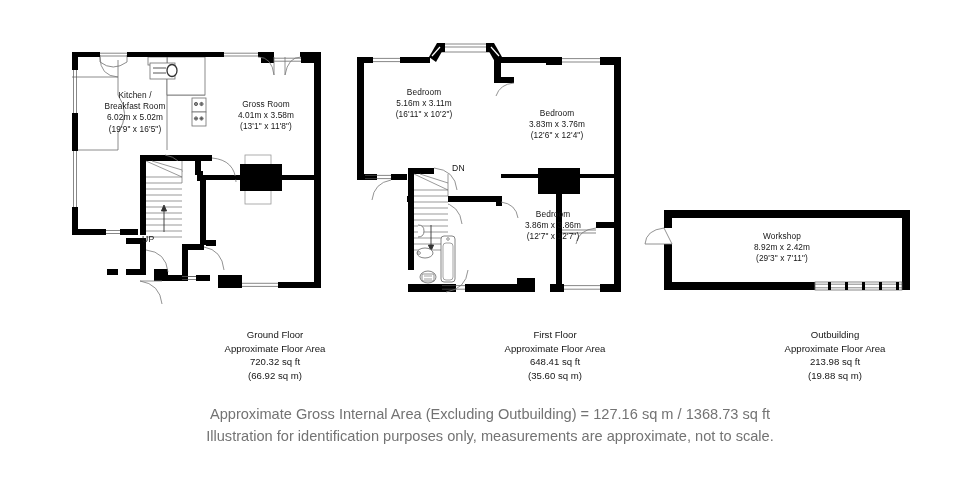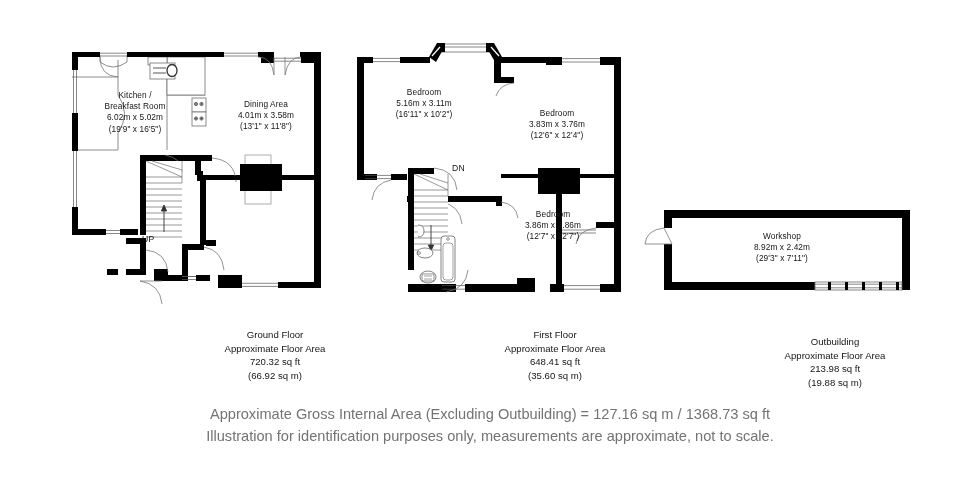--- a/index.html
+++ b/index.html
@@ -431,21 +431,21 @@
   </svg>
 
   <div class="room-label" style="left:77px; top:90px; width:116px;">
     <span class="ln">Kitchen /</span>
     <span class="ln">Breakfast Room</span>
     <span class="ln">6.02m x 5.02m</span>
     <span class="ln">(19'9" x 16'5")</span>
   </div>
 
   <div class="room-label" style="left:213px; top:99px; width:106px;">
-    <span class="ln">Dining Area</span>
+    <span class="ln">Gross Room</span>
     <span class="ln">4.01m x 3.58m</span>
     <span class="ln">(13'1" x 11'8")</span>
   </div>
 
 
   <div class="stair-tag" style="left:142px; top:234px;">UP</div>
 
   <div class="room-label" style="left:366px; top:87px; width:116px;">
     <span class="ln">Bedroom</span>
     <span class="ln">5.16m x 3.11m</span>
@@ -479,21 +479,21 @@
     <span class="ln">(66.92 sq m)</span>
   </div>
 
   <div class="floor-caption" style="left:410px; top:328px; width:290px;">
     <span class="ln">First Floor</span>
     <span class="ln">Approximate Floor Area</span>
     <span class="ln">648.41 sq ft</span>
     <span class="ln">(35.60 sq m)</span>
   </div>
 
-  <div class="floor-caption" style="left:690px; top:328px; width:290px;margin-top:7px;">
+  <div class="floor-caption" style="left:690px; top:328px; width:290px;">
     <span class="ln">Outbuilding</span>
     <span class="ln">Approximate Floor Area</span>
     <span class="ln">213.98 sq ft</span>
     <span class="ln">(19.88 sq m)</span>
   </div>
 
   <div class="footer-note" style="top:403px;">
     <span class="ln">Approximate Gross Internal Area (Excluding Outbuilding) = 127.16 sq m / 1368.73 sq ft</span>
     <span class="ln">Illustration for identification purposes only, measurements are approximate, not to scale.</span>
   </div>

